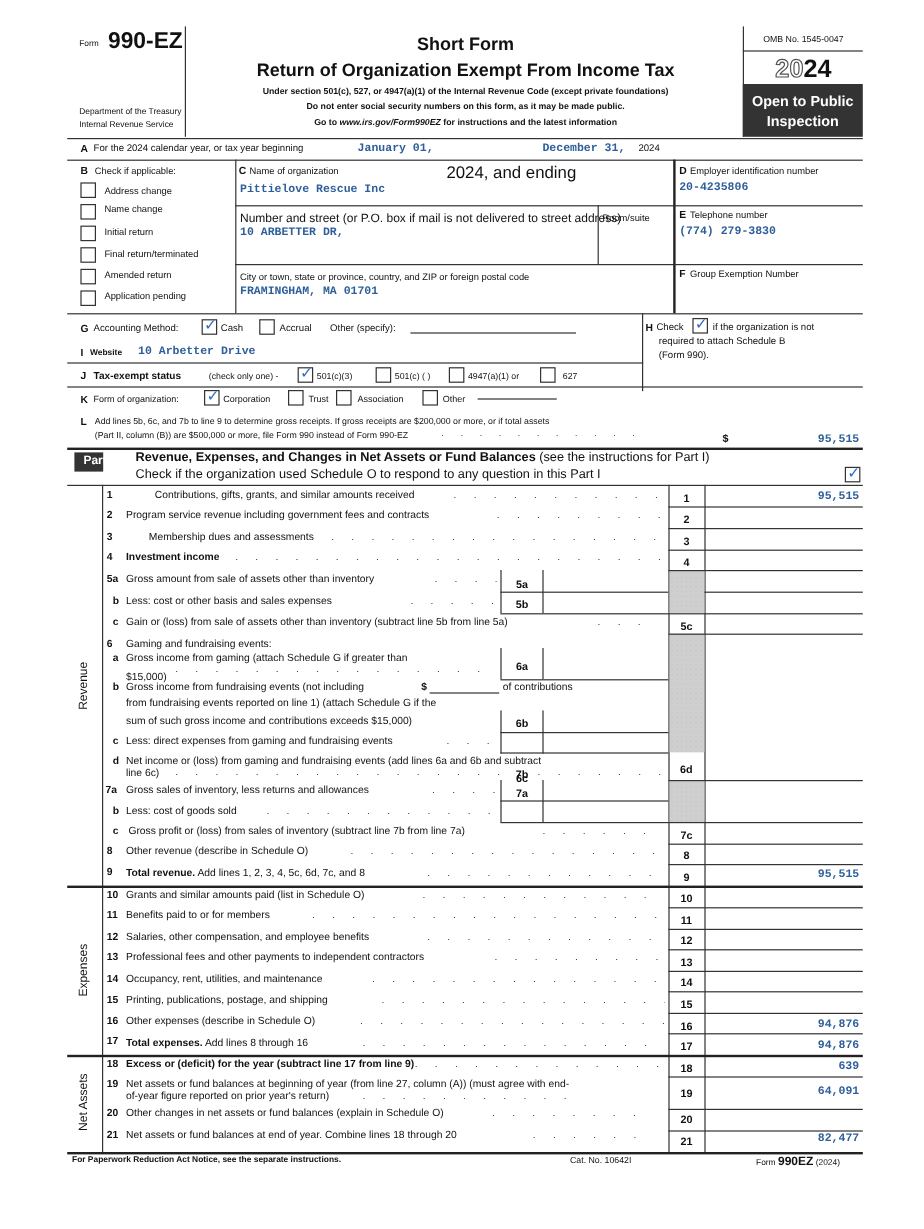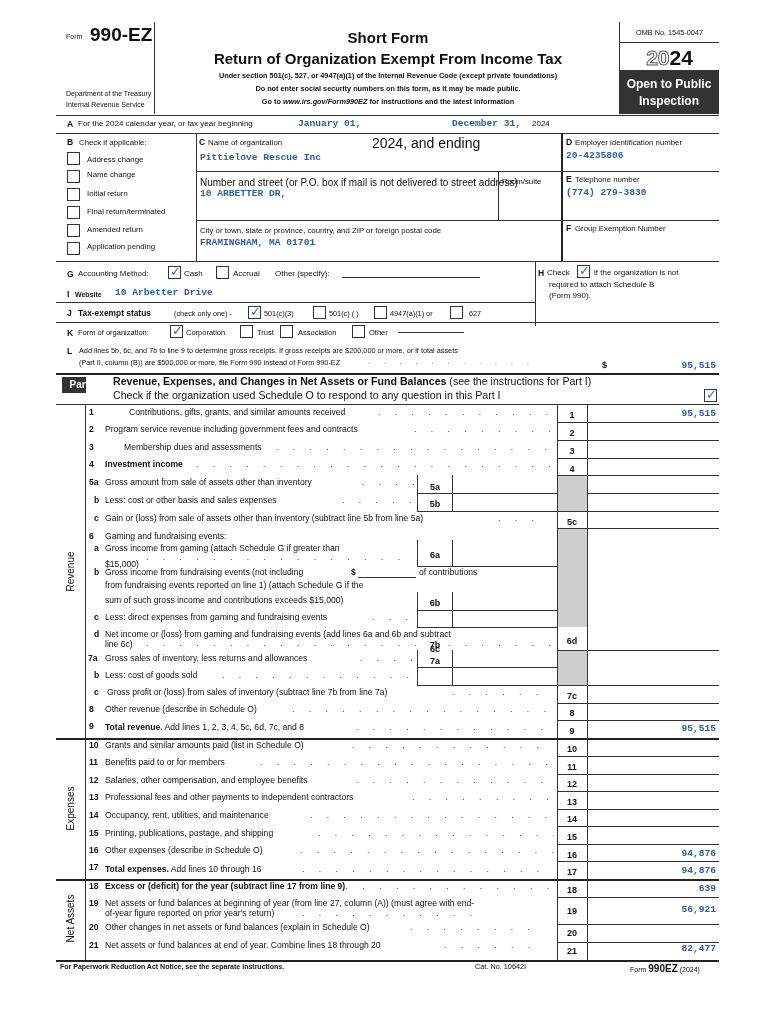--- a/index.html
+++ b/index.html
@@ -402,40 +402,40 @@
 </div>
 <div>
   <span class="t b" style="left:89px;top:846px;">16</span>
   <span class="t" style="left:105px;top:846px;">Other expenses (describe in Schedule O)</span>
   <span class="t dots" style="left:300px;top:846px;width:254px;overflow:hidden;">. . . . . . . . . . . . . . . . . . . . . . . . . . . . . . .</span>
   <span class="ln" style="left:554px;top:850px;">16</span>
   <span class="t mono" style="left:590px;width:126px;text-align:right;top:849px;">94,876</span>
 </div>
 <div>
   <span class="t b" style="left:89px;top:863px;">17</span>
-  <div class="t" style="left:105px;top:865px;"><b>Total expenses.</b><span> Add lines 10 through 16</span></div>
+  <div class="t" style="left:105px;top:865px;"><b>Total expenses.</b><span> Add lines 8 through 16</span></div>
   <span class="t dots" style="left:302px;top:865px;width:252px;overflow:hidden;">. . . . . . . . . . . . . . . . . . . . . . . . . . . . . . .</span>
   <span class="ln" style="left:554px;top:867px;">17</span>
   <span class="t mono" style="left:590px;width:126px;text-align:right;top:866px;">94,876</span>
 </div>
 
 <div>
   <span class="t b" style="left:89px;top:882px;">18</span>
   <span class="t" style="left:105px;top:882px;font-weight:bold;">Excess or (deficit) for the year (subtract line 17 from line 9)</span>
   <span class="t dots" style="left:312px;top:882px;width:242px;overflow:hidden;">. . . . . . . . . . . . . . . . . . . . . . . . . . . . . . .</span>
   <span class="ln" style="left:554px;top:885px;">18</span>
   <span class="t mono" style="left:590px;width:126px;text-align:right;top:884px;">639</span>
 </div>
 <div>
   <span class="t b" style="left:89px;top:899px;">19</span>
   <span class="t" style="left:105px;top:899px;">Net assets or fund balances at beginning of year (from line 27, column (A)) (must agree with end-</span>
   <span class="t" style="left:105px;top:909px;">of-year figure reported on prior year's return)</span>
   <span class="t dots" style="left:302px;top:909px;width:170px;overflow:hidden;">. . . . . . . . . . . . . . . . . . . . . . . . . . . . . . .</span>
   <span class="ln" style="left:554px;top:906px;">19</span>
-  <span class="t mono" style="left:590px;width:126px;text-align:right;top:905px;">56,921</span>
+  <span class="t mono" style="left:590px;width:126px;text-align:right;top:905px;">64,091</span>
 </div>
 <div>
   <span class="t b" style="left:89px;top:923px;">20</span>
   <span class="t" style="left:105px;top:923px;">Other changes in net assets or fund balances (explain in Schedule O)</span>
   <span class="t dots" style="left:410px;top:923px;width:120px;overflow:hidden;">. . . . . . . . . . . . . . . . . . . . . . . . . . . . . . .</span>
   <span class="ln" style="left:554px;top:928px;">20</span>
   <span class="t mono" style="left:590px;width:126px;text-align:right;top:927px;"></span>
 </div>
 <div>
   <span class="t b" style="left:89px;top:941px;">21</span>

